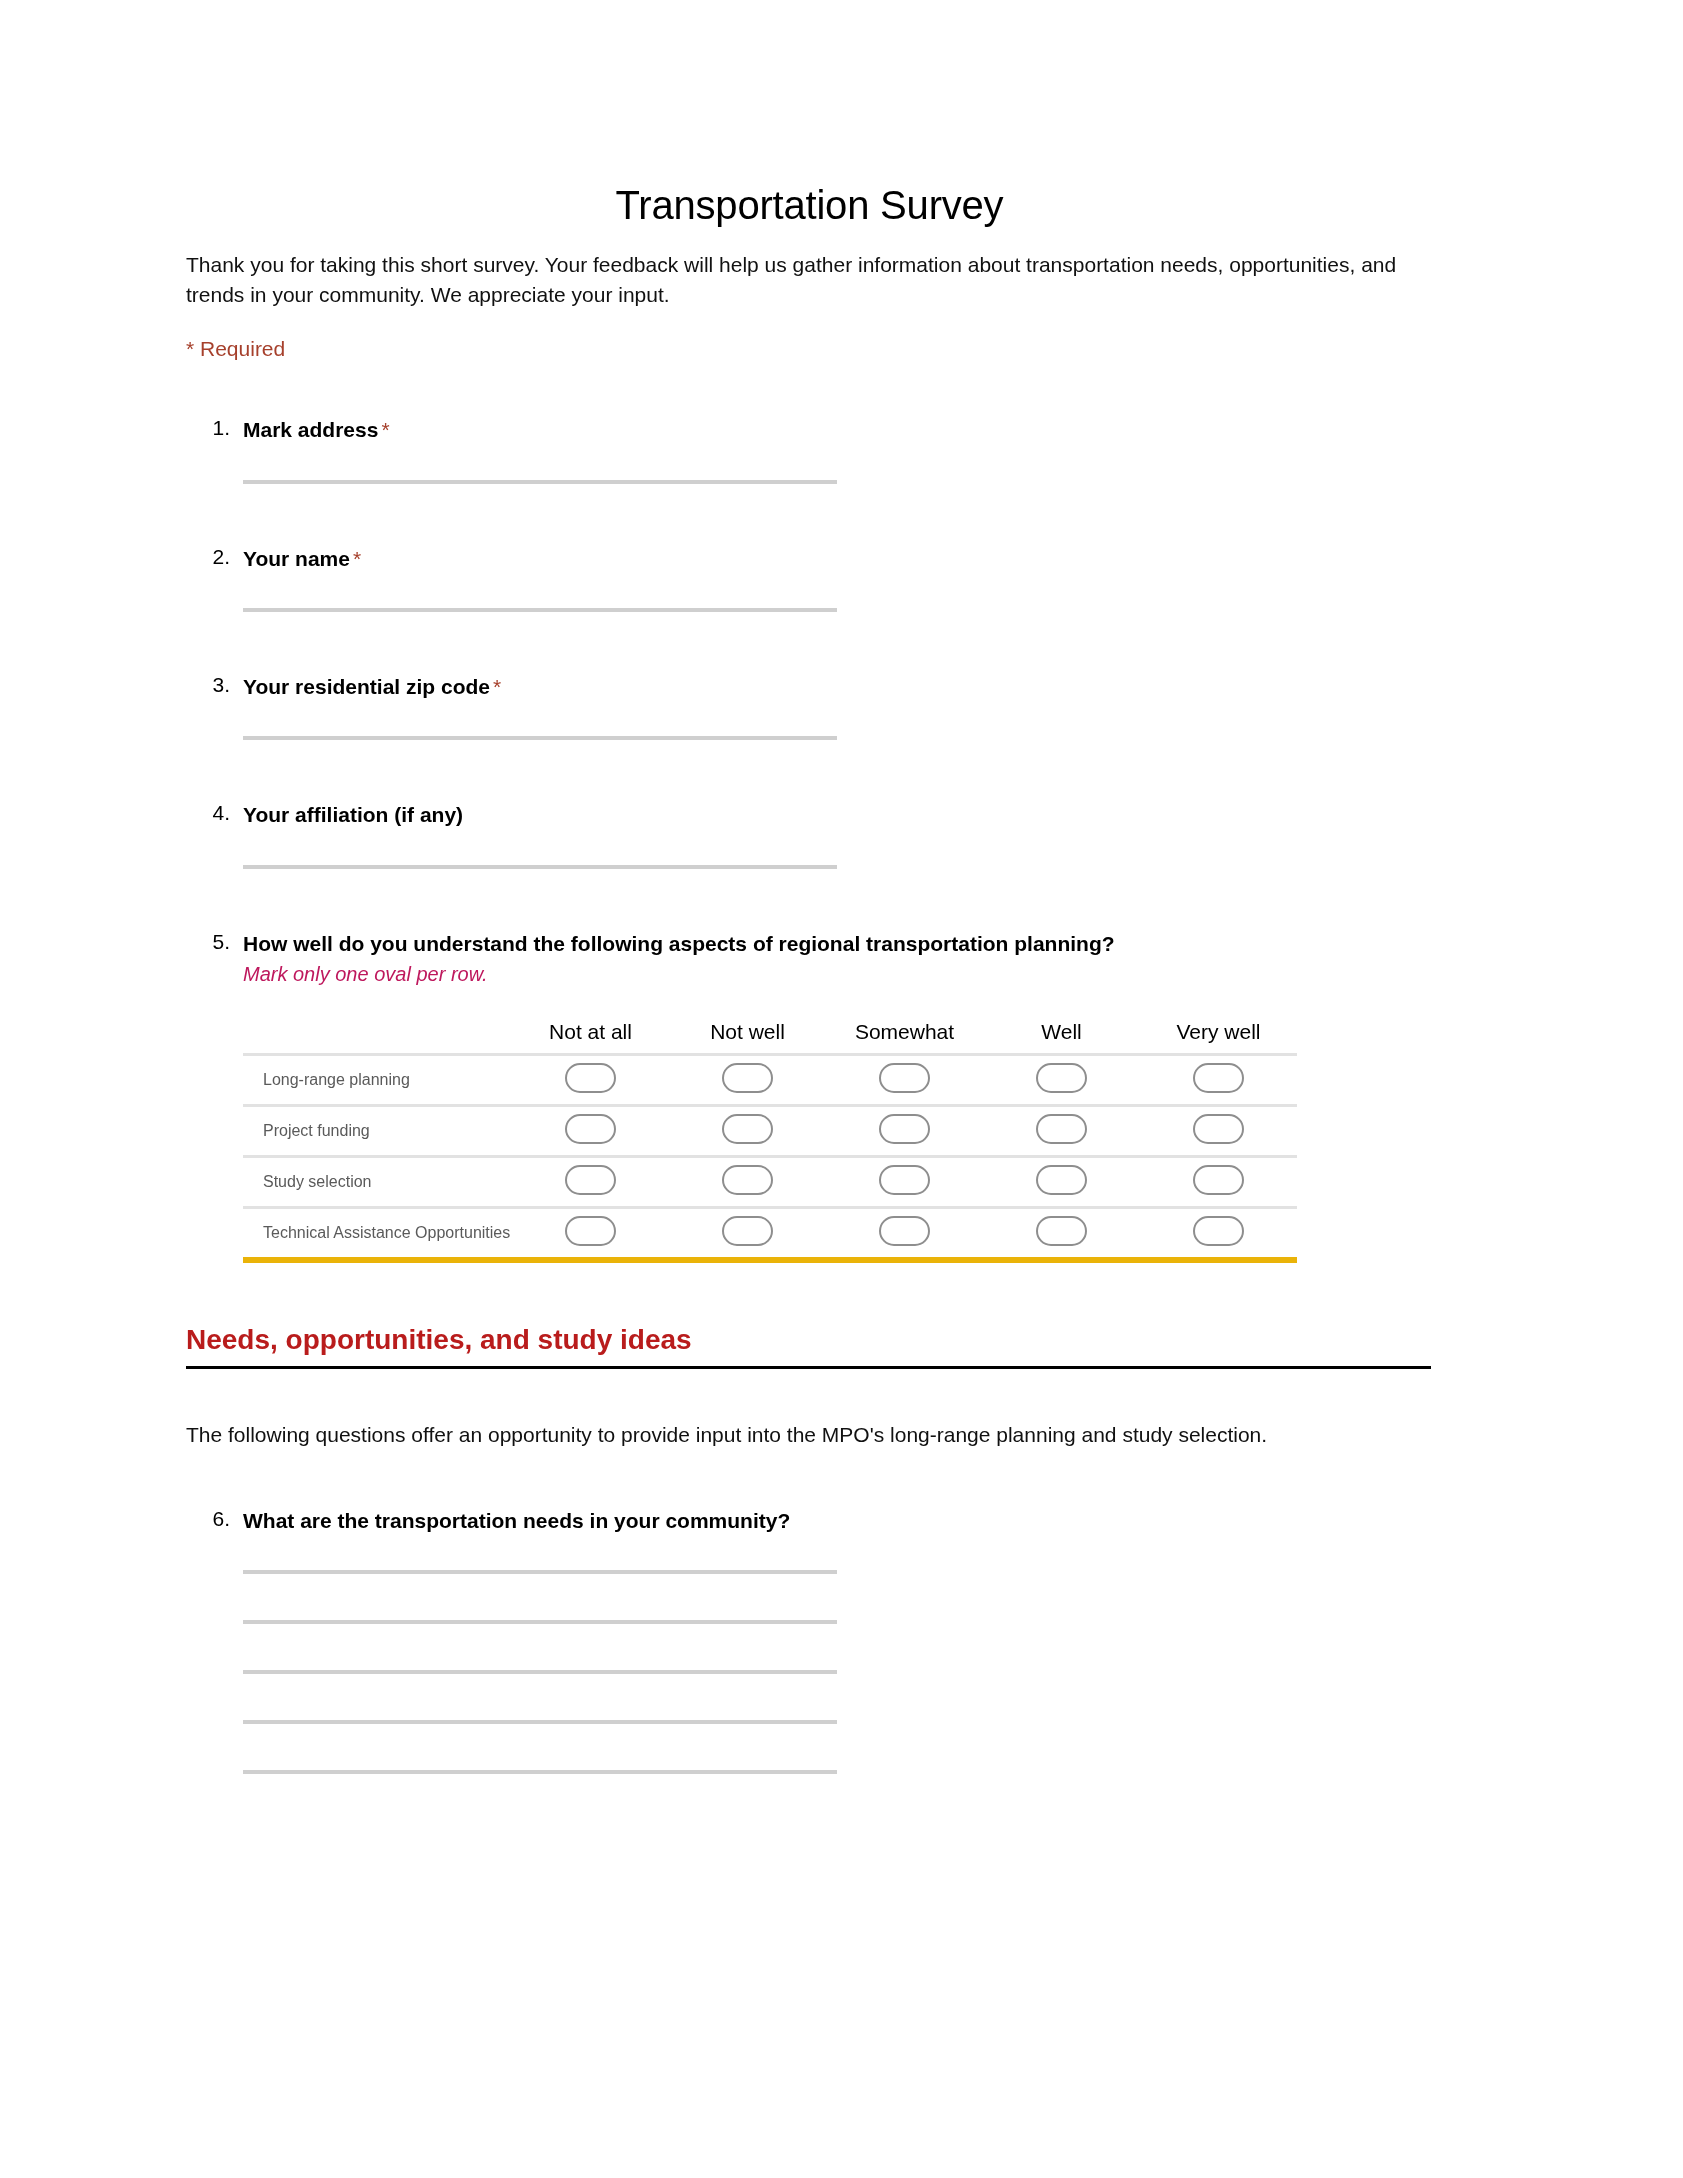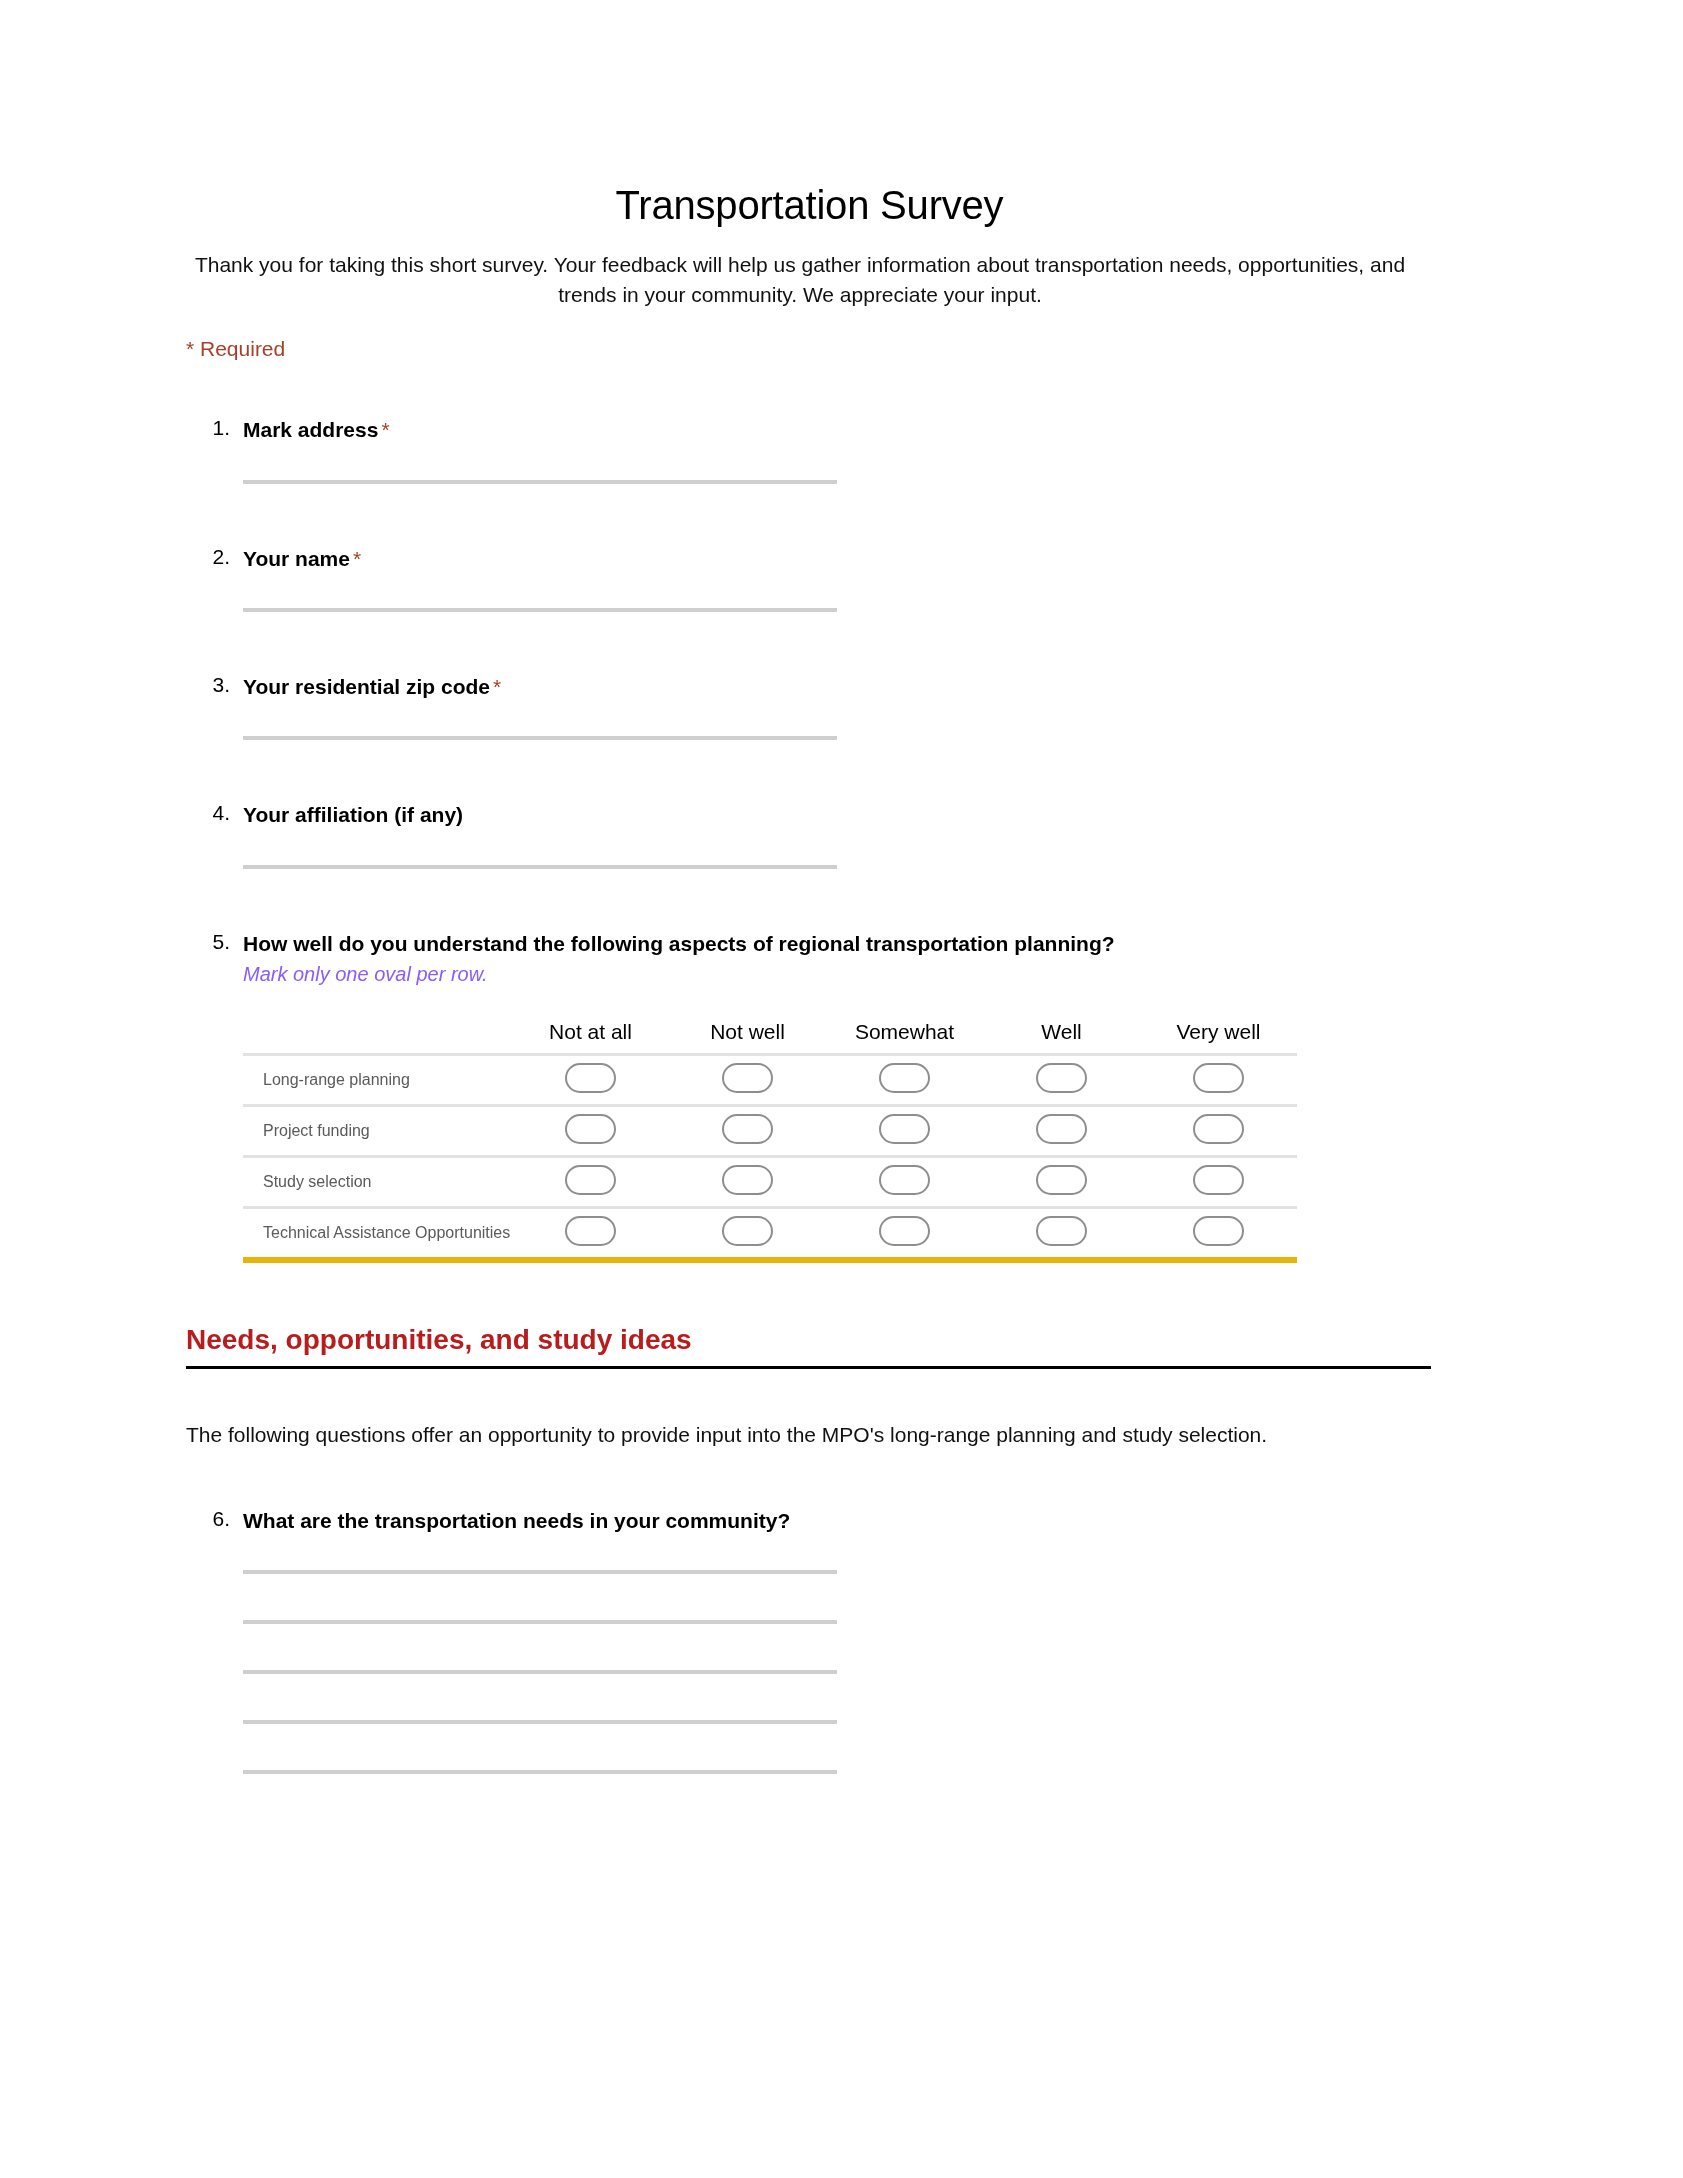--- a/index.html
+++ b/index.html
@@ -42,21 +42,20 @@
     color: #000;
     text-align: center;
   }
 
   .form-intro {
     font-size: 21px;
     line-height: 1.42;
     color: #111;
     margin: 0 0 28px 0;
     max-width: 1228px;
-    text-align: center;
   }
 
   .required-note {
     font-size: 21px;
     color: #a6402c;
     margin: 0 0 55px 0;
   }
 
   
   .question {
@@ -82,21 +81,21 @@
     margin: 0;
   }
   .q-title .star {
     color: #a6402c;
     font-weight: normal;
     margin-left: 3px;
   }
   .q-help {
     font-size: 20px;
     font-style: italic;
-    color: #8b5cf6;
+    color: #be185d;
     margin: 6px 0 0 0;
   }
 
   
   .answer-lines {
     margin-top: 36px;
   }
   .answer-line {
     height: 4px;
     background: #cfcfcf;

